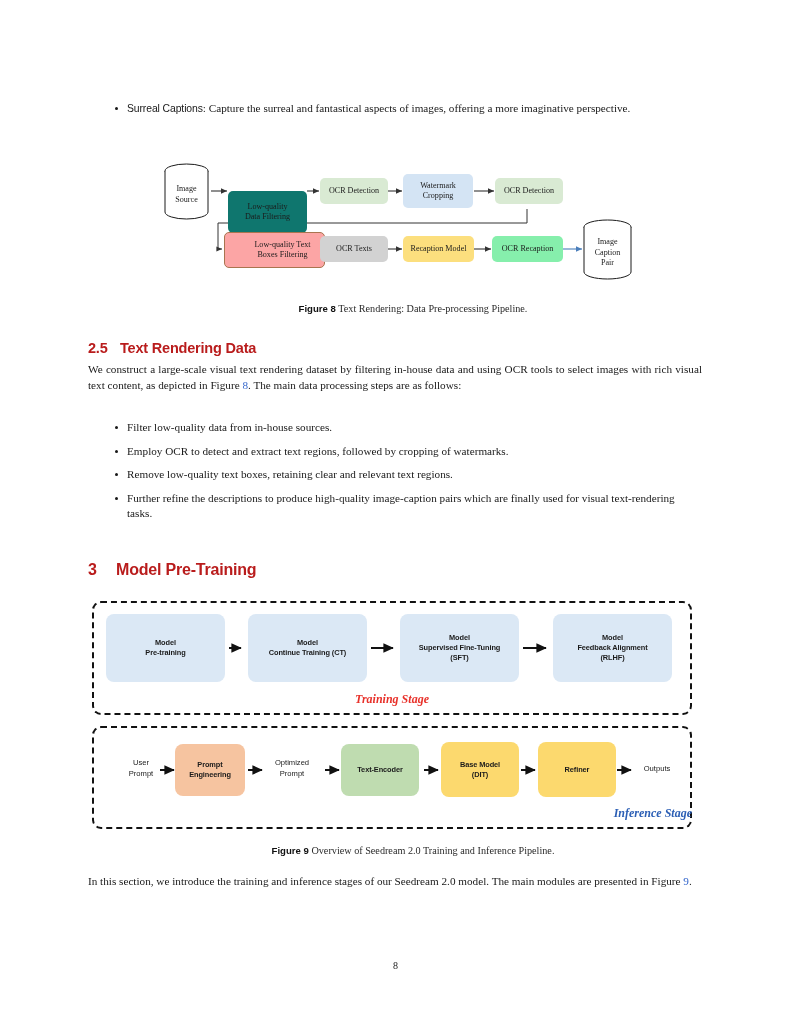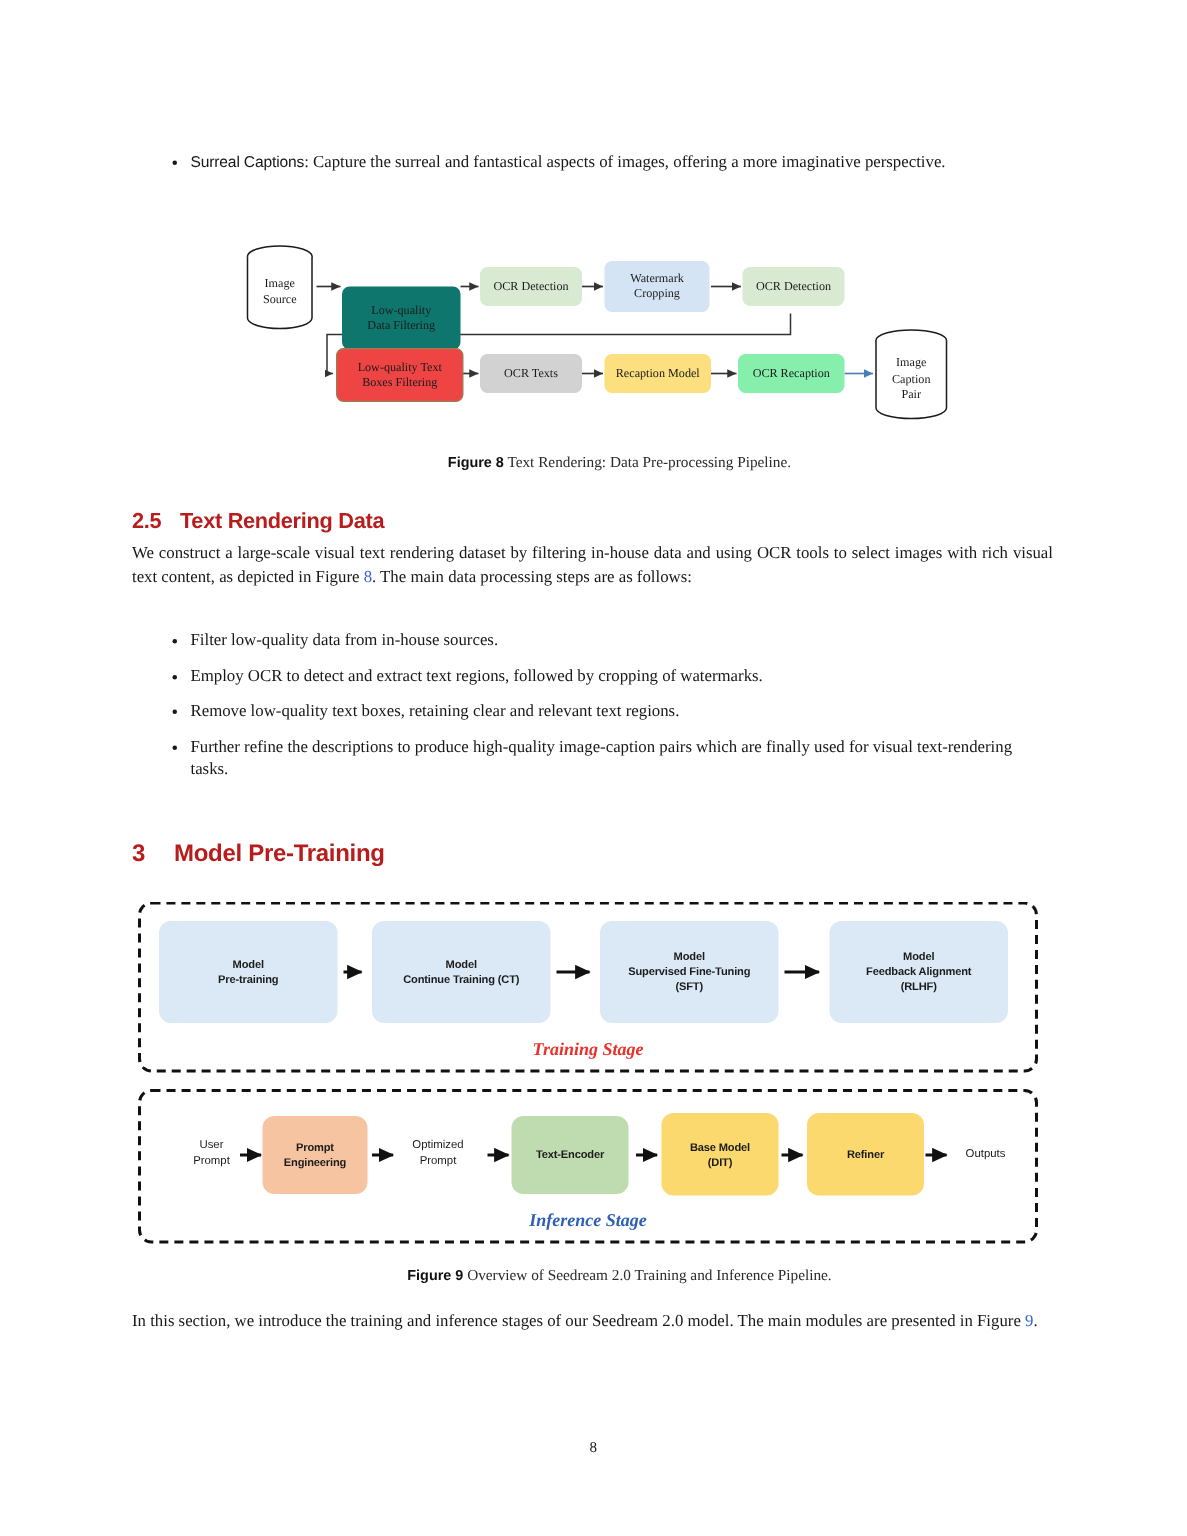--- a/index.html
+++ b/index.html
@@ -142,21 +142,21 @@
   }
   .stage-label {
     position: absolute;
     text-align: center;
     font-family: "Liberation Serif", serif;
     font-style: italic;
     font-weight: bold;
     font-size: 12px;
   }
   .stage-train { color: #e8312a; }
-  .stage-infer { color: #2c5fb5; }
+  .stage-infer { color: #2c5fb5; text-align: right; }
 
   .pagenum {
     position: absolute;
     width: 791px;
     text-align: center;
     font-family: "Liberation Serif", serif;
     font-size: 10px;
     color: #181818;
   }
 </style>
@@ -223,21 +223,21 @@
       <div>
         <div>Watermark</div>
         <div>Cropping</div>
       </div>
     </div>
 
     <div class="f8box" style="left:495px; top:178px; width:68px; height:26px; background:#d9ead3;">
       <span>OCR Detection</span>
     </div>
 
-    <div class="f8box" style="left:224px; top:232px; width:83px; height:34px; background:#ef4444; border:1px solid #a9744f;">
+    <div class="f8box" style="left:224px; top:232px; width:83px; height:34px; background:#fca5a5; border:1px solid #a9744f;padding-left:16px;">
       <div>
         <div>Low-quality Text</div>
         <div>Boxes Filtering</div>
       </div>
     </div>
 
     <div class="f8box" style="left:320px; top:236px; width:68px; height:26px; background:#d2d2d2;">
       <span>OCR Texts</span>
     </div>
 

